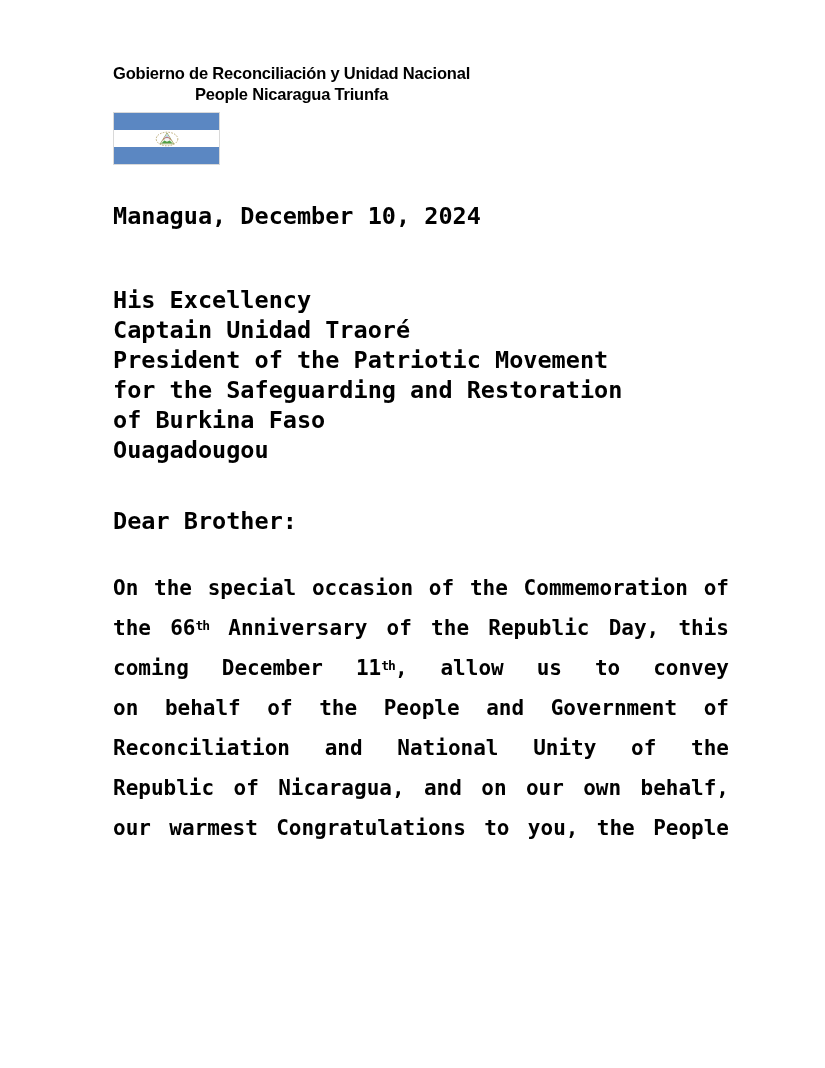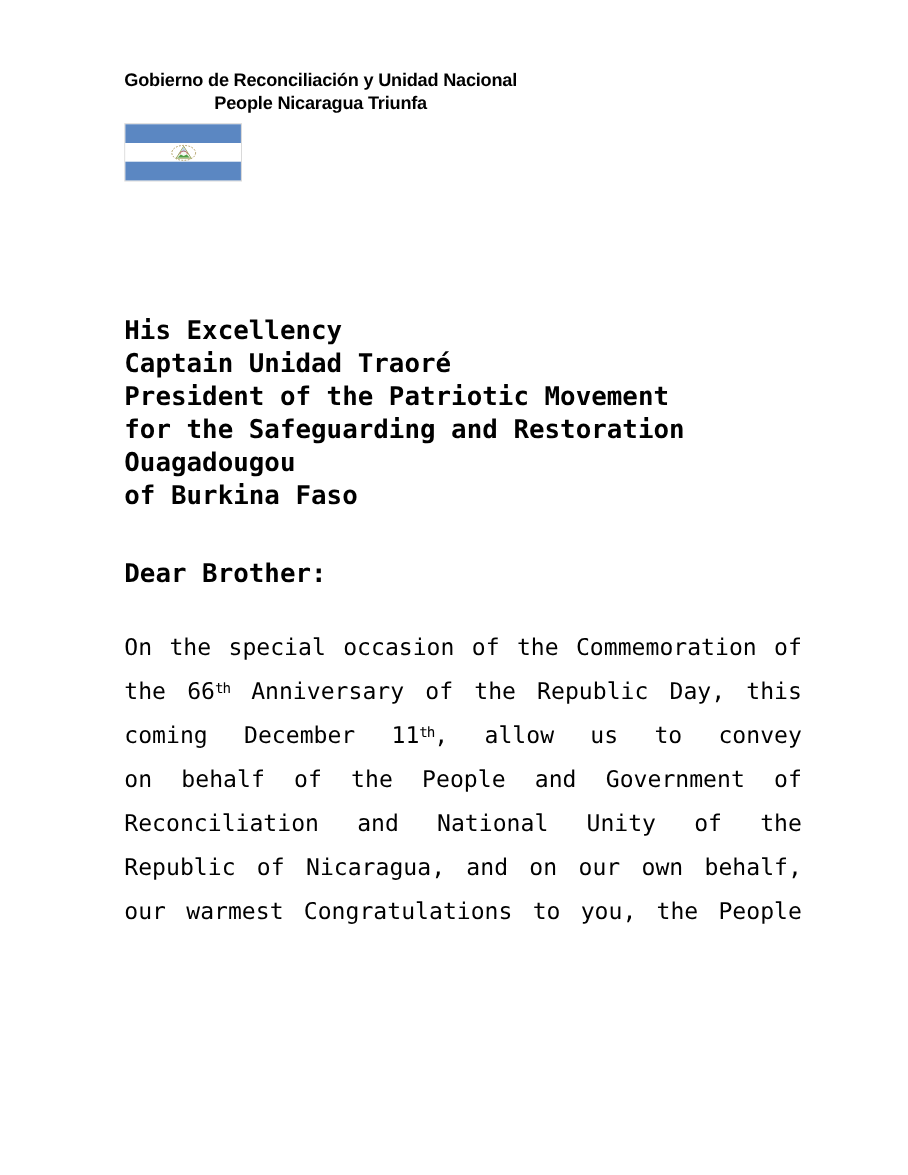--- a/index.html
+++ b/index.html
@@ -86,21 +86,21 @@
     white-space: nowrap;
   }
 
   
   .body-text {
     position: absolute;
     left: 113px;
     top: 568px;
     width: 616px;
     font-size: 21px;
-    font-weight: normal;
+    font-weight: bold;
     line-height: 40px;
   }
   .body-line {
     text-align: justify;
     text-align-last: justify;
     white-space: normal;
   }
   .body-line.last {
     text-align-last: left;
   }
@@ -128,28 +128,29 @@
         <ellipse cx="16" cy="10" rx="13.5" ry="8.5" fill="none" stroke="#A89454" stroke-width="1" stroke-dasharray="2 1.6"></ellipse>
         <polygon points="16,2.5 7.5,16 24.5,16" fill="#f4f8f2" stroke="#8f9c4e" stroke-width="1"></polygon>
         <polygon points="16,3.5 12.6,9 19.4,9" fill="#BCD6EA"></polygon>
         <path d="M11.5,11.5 A4.6,4.6 0 0 1 20.5,11.5" fill="none" stroke="#c05050" stroke-width="0.9"></path>
         <path d="M9.3,15.2 L22.7,15.2 L19.4,11.8 L16,13.4 L12.6,11.8 Z" fill="#4F9F45"></path>
       </svg>
     </div>
     <div class="stripe-blue"></div>
   </div>
 
+  <div class="dateline">Managua, December 10, 2024</div>
 
   <div class="recipient">
     <div>His Excellency</div>
     <div>Captain Unidad Traoré</div>
     <div>President of the Patriotic Movement</div>
     <div>for the Safeguarding and Restoration</div>
+    <div>of Burkina Faso</div>
     <div>Ouagadougou</div>
-    <div>of Burkina Faso</div>
   </div>
 
   <div class="salutation">Dear Brother:</div>
 
   <div class="body-text">
       <div class="body-line"><span>On the special occasion of the Commemoration of</span></div>
       <div class="body-line"><span>the 66</span><sup>th</sup><span> Anniversary of the Republic Day, this</span></div>
       <div class="body-line"><span>coming December 11</span><sup>th</sup><span>, allow us to convey</span></div>
       <div class="body-line"><span>on behalf of the People and Government of</span></div>
       <div class="body-line"><span>Reconciliation and National Unity of the</span></div>

